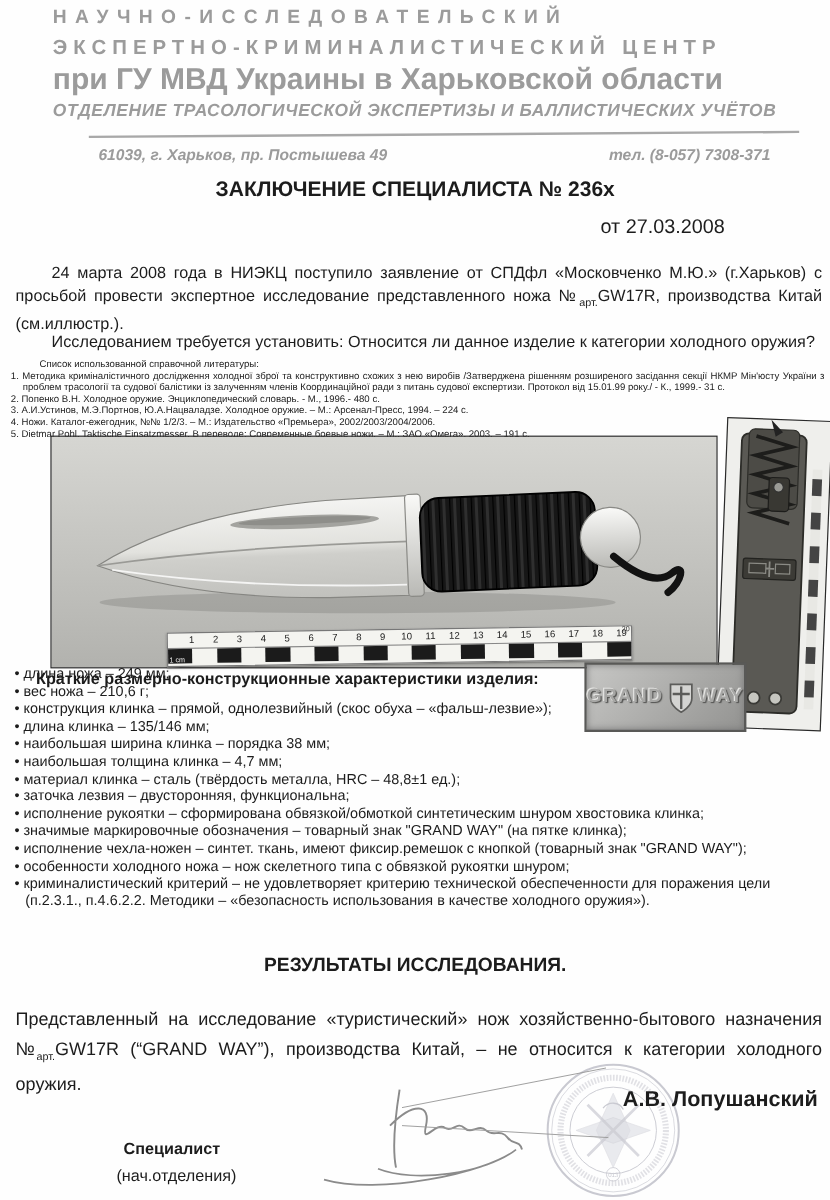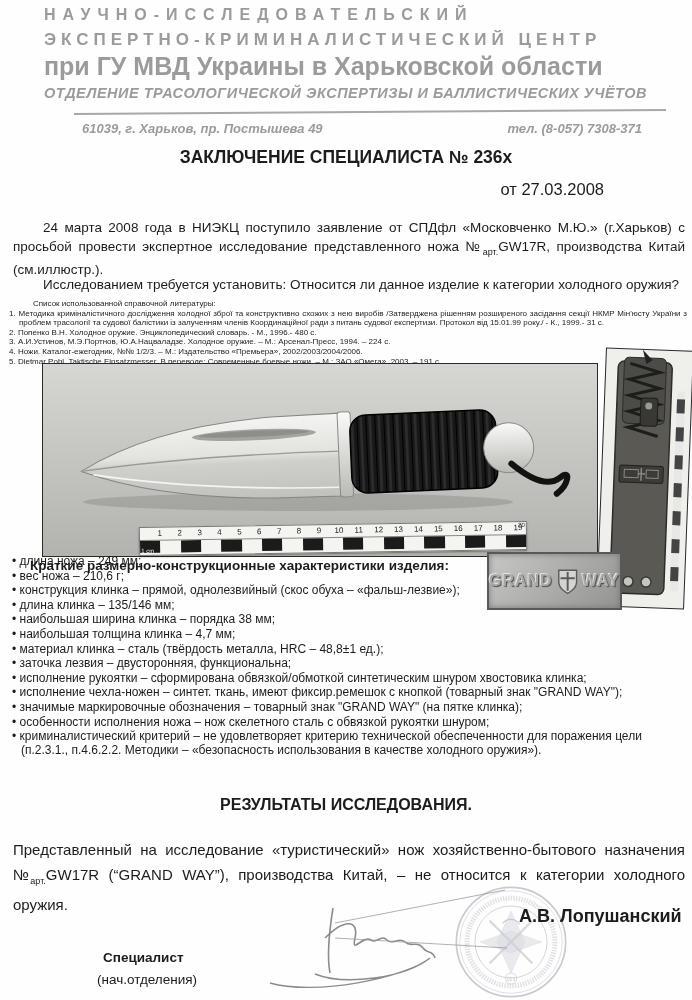--- a/index.html
+++ b/index.html
@@ -229,23 +229,23 @@
     <ul>
       <li>длина ножа – 249 мм;</li>
       <li>вес ножа – 210,6 г;</li>
       <li>конструкция клинка – прямой, однолезвийный (скос обуха – «фальш-лезвие»);</li>
       <li>длина клинка – 135/146 мм;</li>
       <li>наибольшая ширина клинка – порядка 38 мм;</li>
       <li>наибольшая толщина клинка – 4,7 мм;</li>
       <li>материал клинка – сталь (твёрдость металла, HRC – 48,8±1 ед.);</li>
       <li>заточка лезвия – двусторонняя, функциональна;</li>
       <li>исполнение рукоятки – сформирована обвязкой/обмоткой синтетическим шнуром хвостовика клинка;</li>
+      <li>значимые маркировочные обозначения – товарный знак "GRAND WAY" (на пятке клинка);</li>
       <li>исполнение чехла-ножен – синтет. ткань, имеют фиксир.ремешок с кнопкой (товарный знак "GRAND WAY");</li>
-      <li>значимые маркировочные обозначения – товарный знак "GRAND WAY" (на пятке клинка);</li>
-      <li>особенности исполнения ножа – нож скелетного сталь с обвязкой рукоятки шнуром;</li>
+      <li>особенности холодного ножа – нож скелетного типа с обвязкой рукоятки шнуром;</li>
       <li>криминалистический критерий – не удовлетворяет критерию технической обеспеченности для поражения цели (п.2.3.1., п.4.6.2.2. Методики – «безопасность использования в качестве холодного оружия»).</li>
     </ul>
   </div>
 
   <div class="res-head">РЕЗУЛЬТАТЫ ИССЛЕДОВАНИЯ.</div>
   <div class="res-para"><span class="ind"></span><span>Представленный на исследование «туристический» нож хозяйственно-бытового назначения №</span><sub>арт.</sub><span>GW17R (“GRAND WAY”), производства Китай, – не относится к категории холодного оружия.</span></div>
 
   <div class="sig-role">Специалист</div>
   <div class="sig-role2">(нач.отделения)</div>
   <div class="sig-name">А.В. Лопушанский</div>

